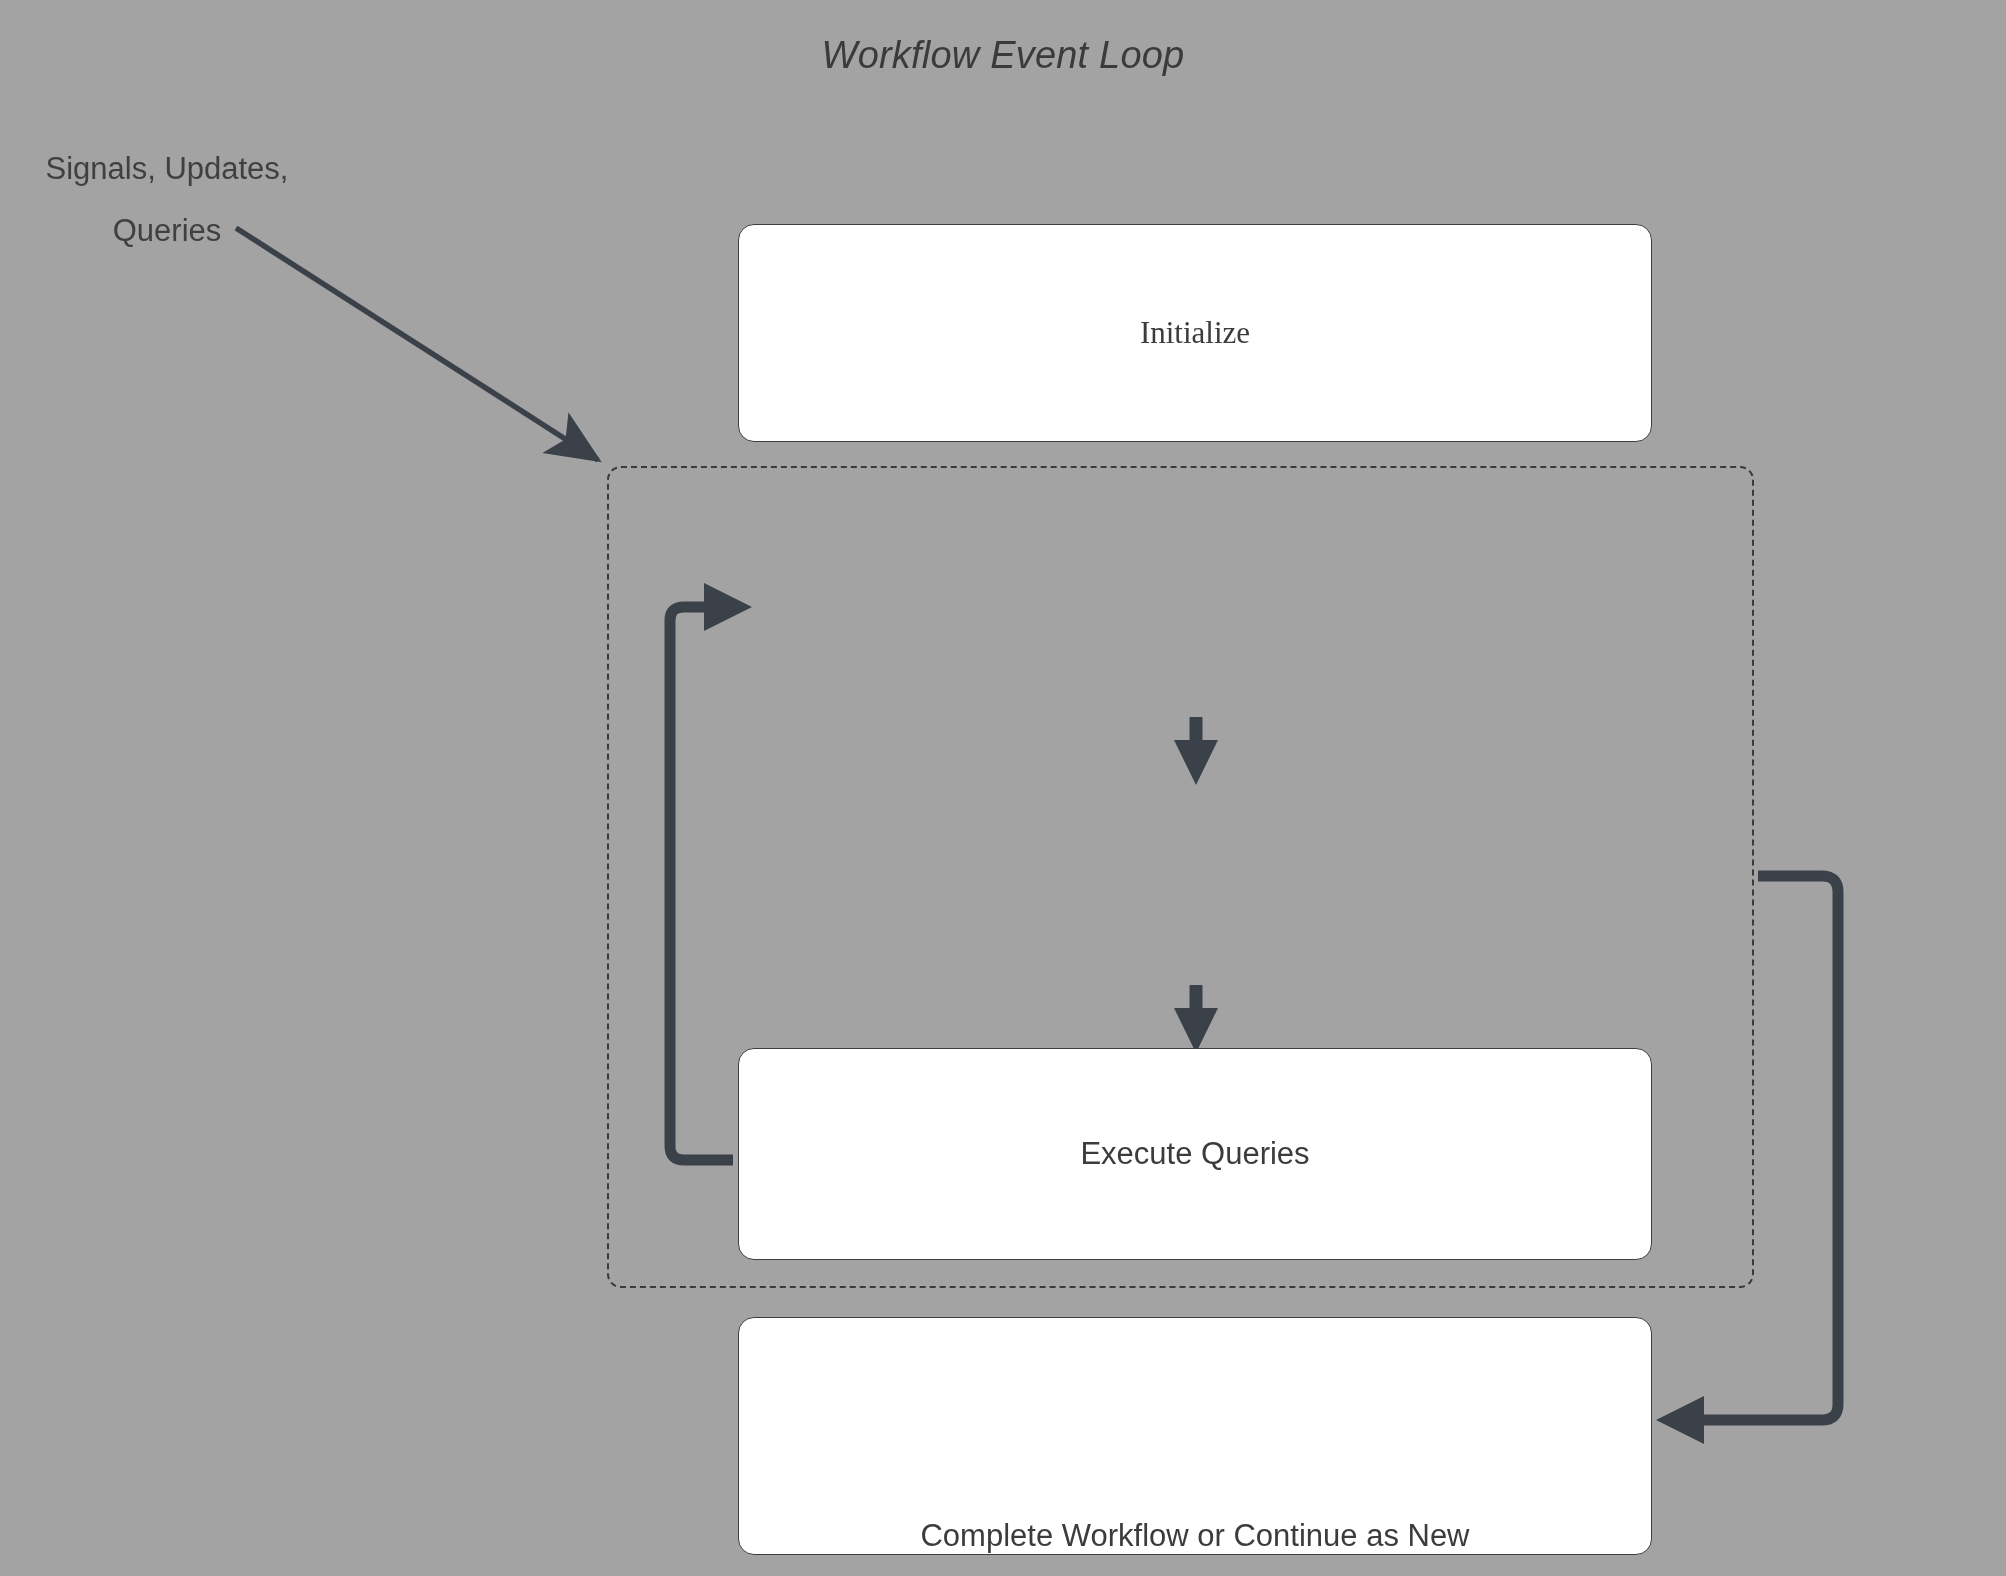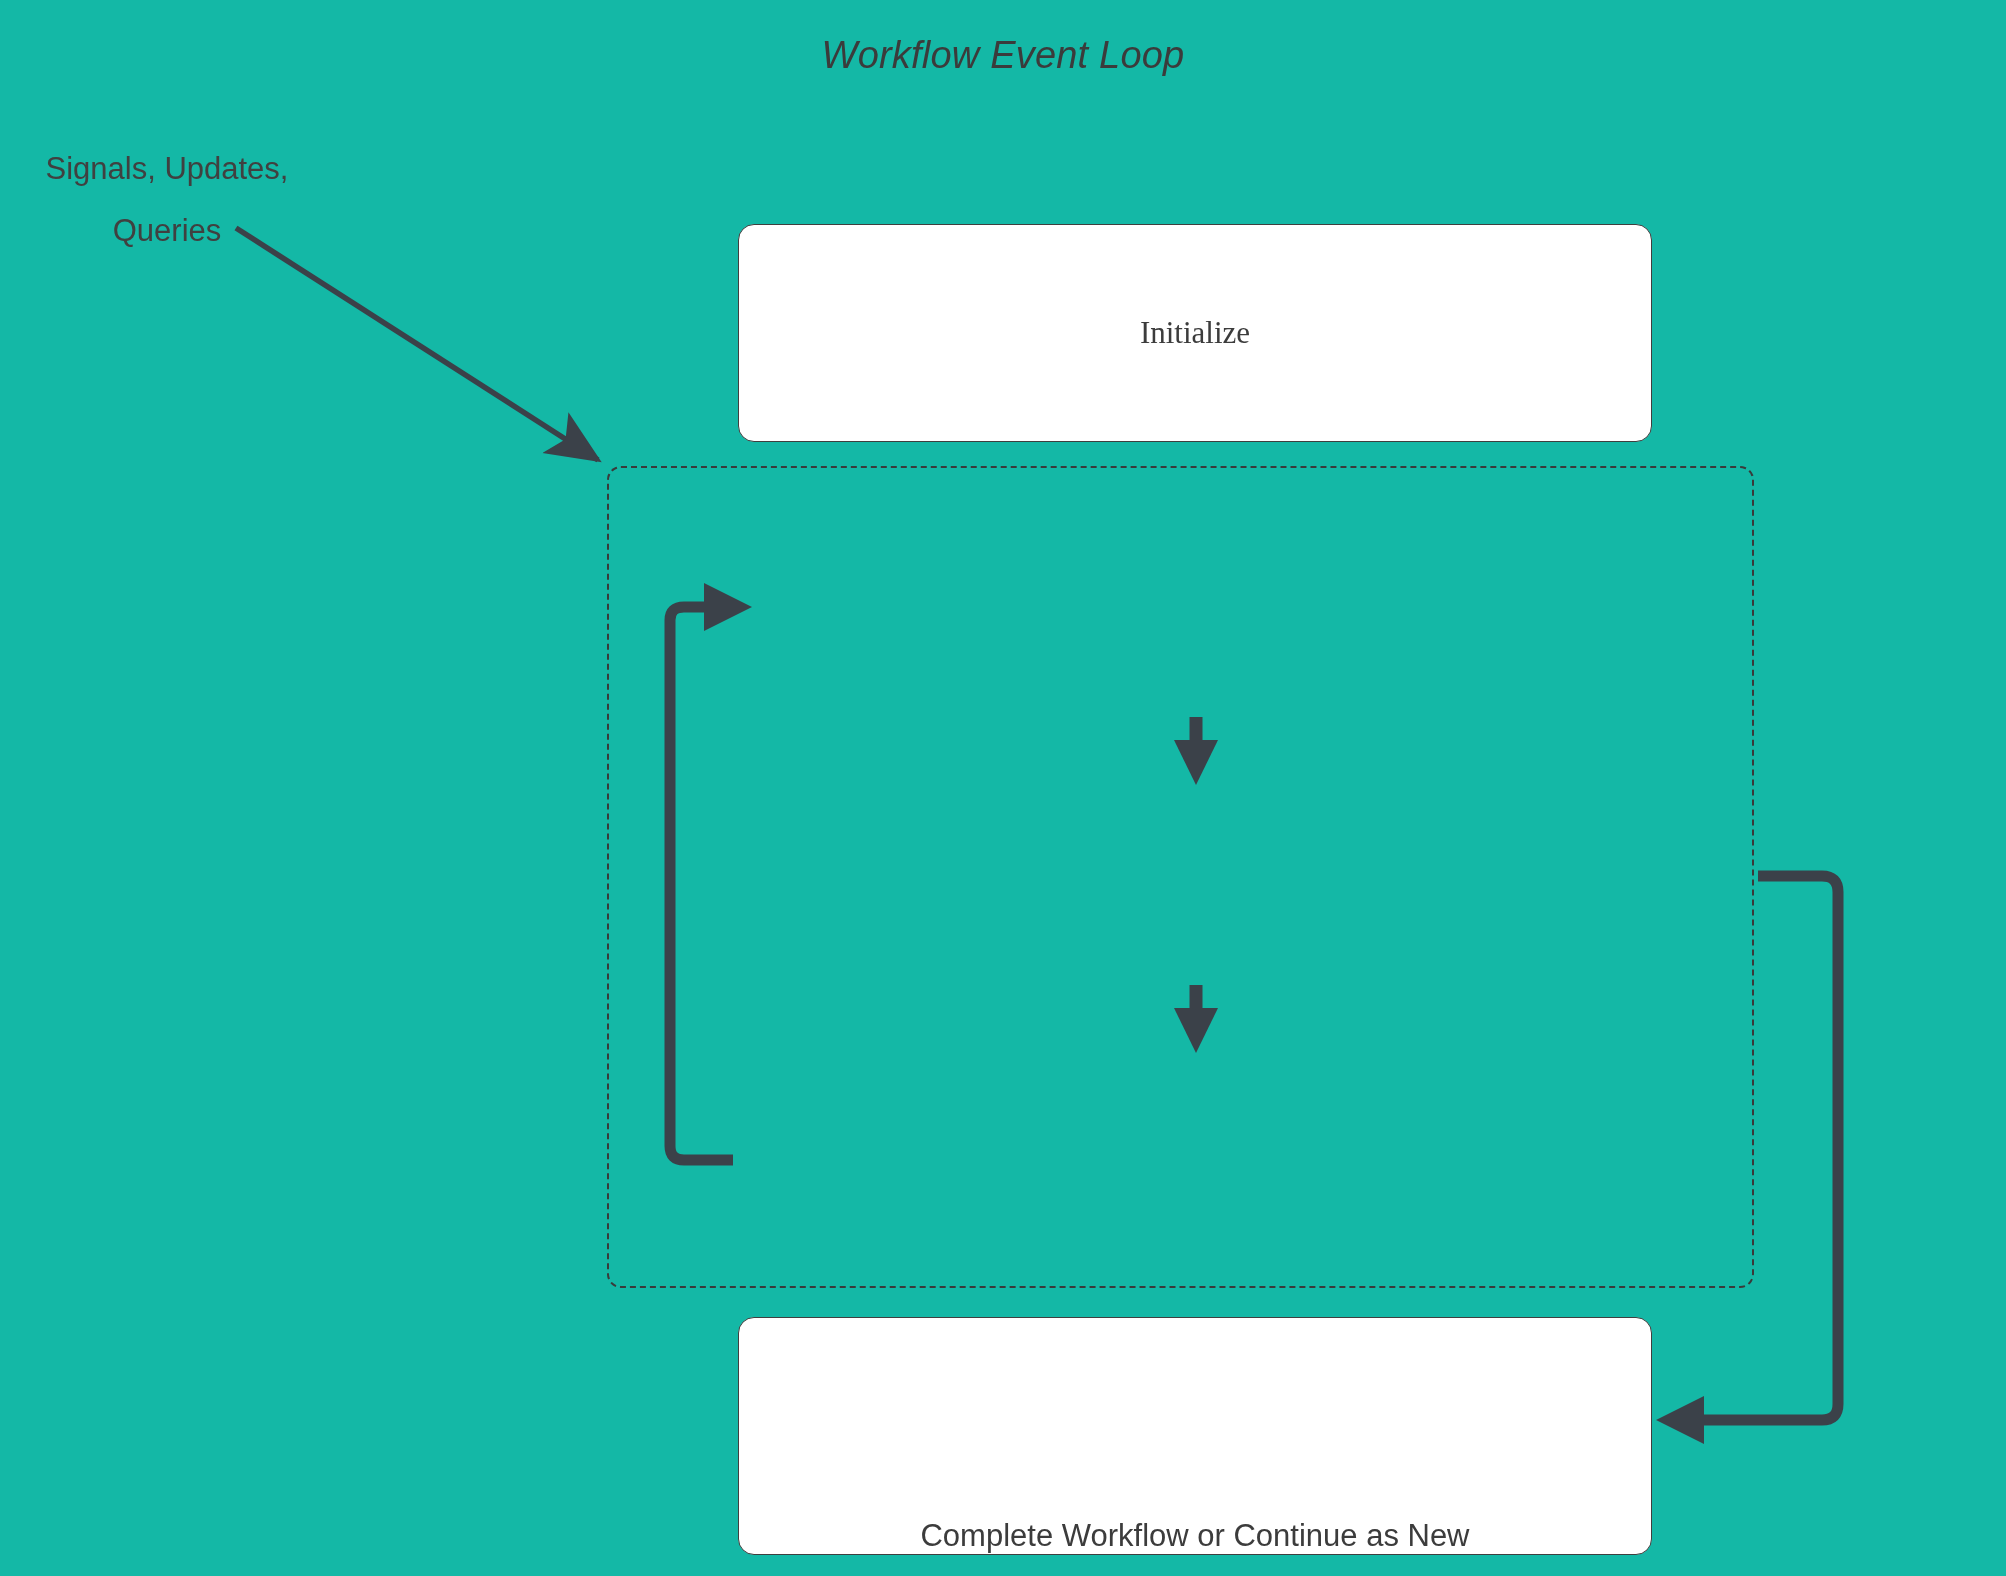--- a/index.html
+++ b/index.html
@@ -8,21 +8,21 @@
     background: #ffffff;
   }
   body {
     font-family: "Liberation Sans", sans-serif;
     color: #333333;
   }
   #canvas {
     position: relative;
     width: 2006px;
     height: 1576px;
-    background: #14b8a6;
+    background: #a3a3a3;
     overflow: hidden;
   }
   
   .diagram-title {
     position: absolute;
     left: 0;
     top: 34px;
     width: 2006px;
     text-align: center;
     font-size: 38px;
@@ -133,18 +133,21 @@
       <path d="M1704,1396 L1656,1420 L1704,1444 Z" fill="#3b4149"></path>
     </g>
   </svg>
 
   <div class="node" id="node-initialize">
     <span class="node-label">Initialize</span>
   </div>
 
 
 
+  <div class="node" id="node-execute-q">
+    <span class="node-label">Execute Queries</span>
+  </div>
 
   <div class="node" id="node-complete">
     <span class="node-label">Complete Workflow or Continue as New</span>
   </div>
 
 </div>
 
 </body></html>

